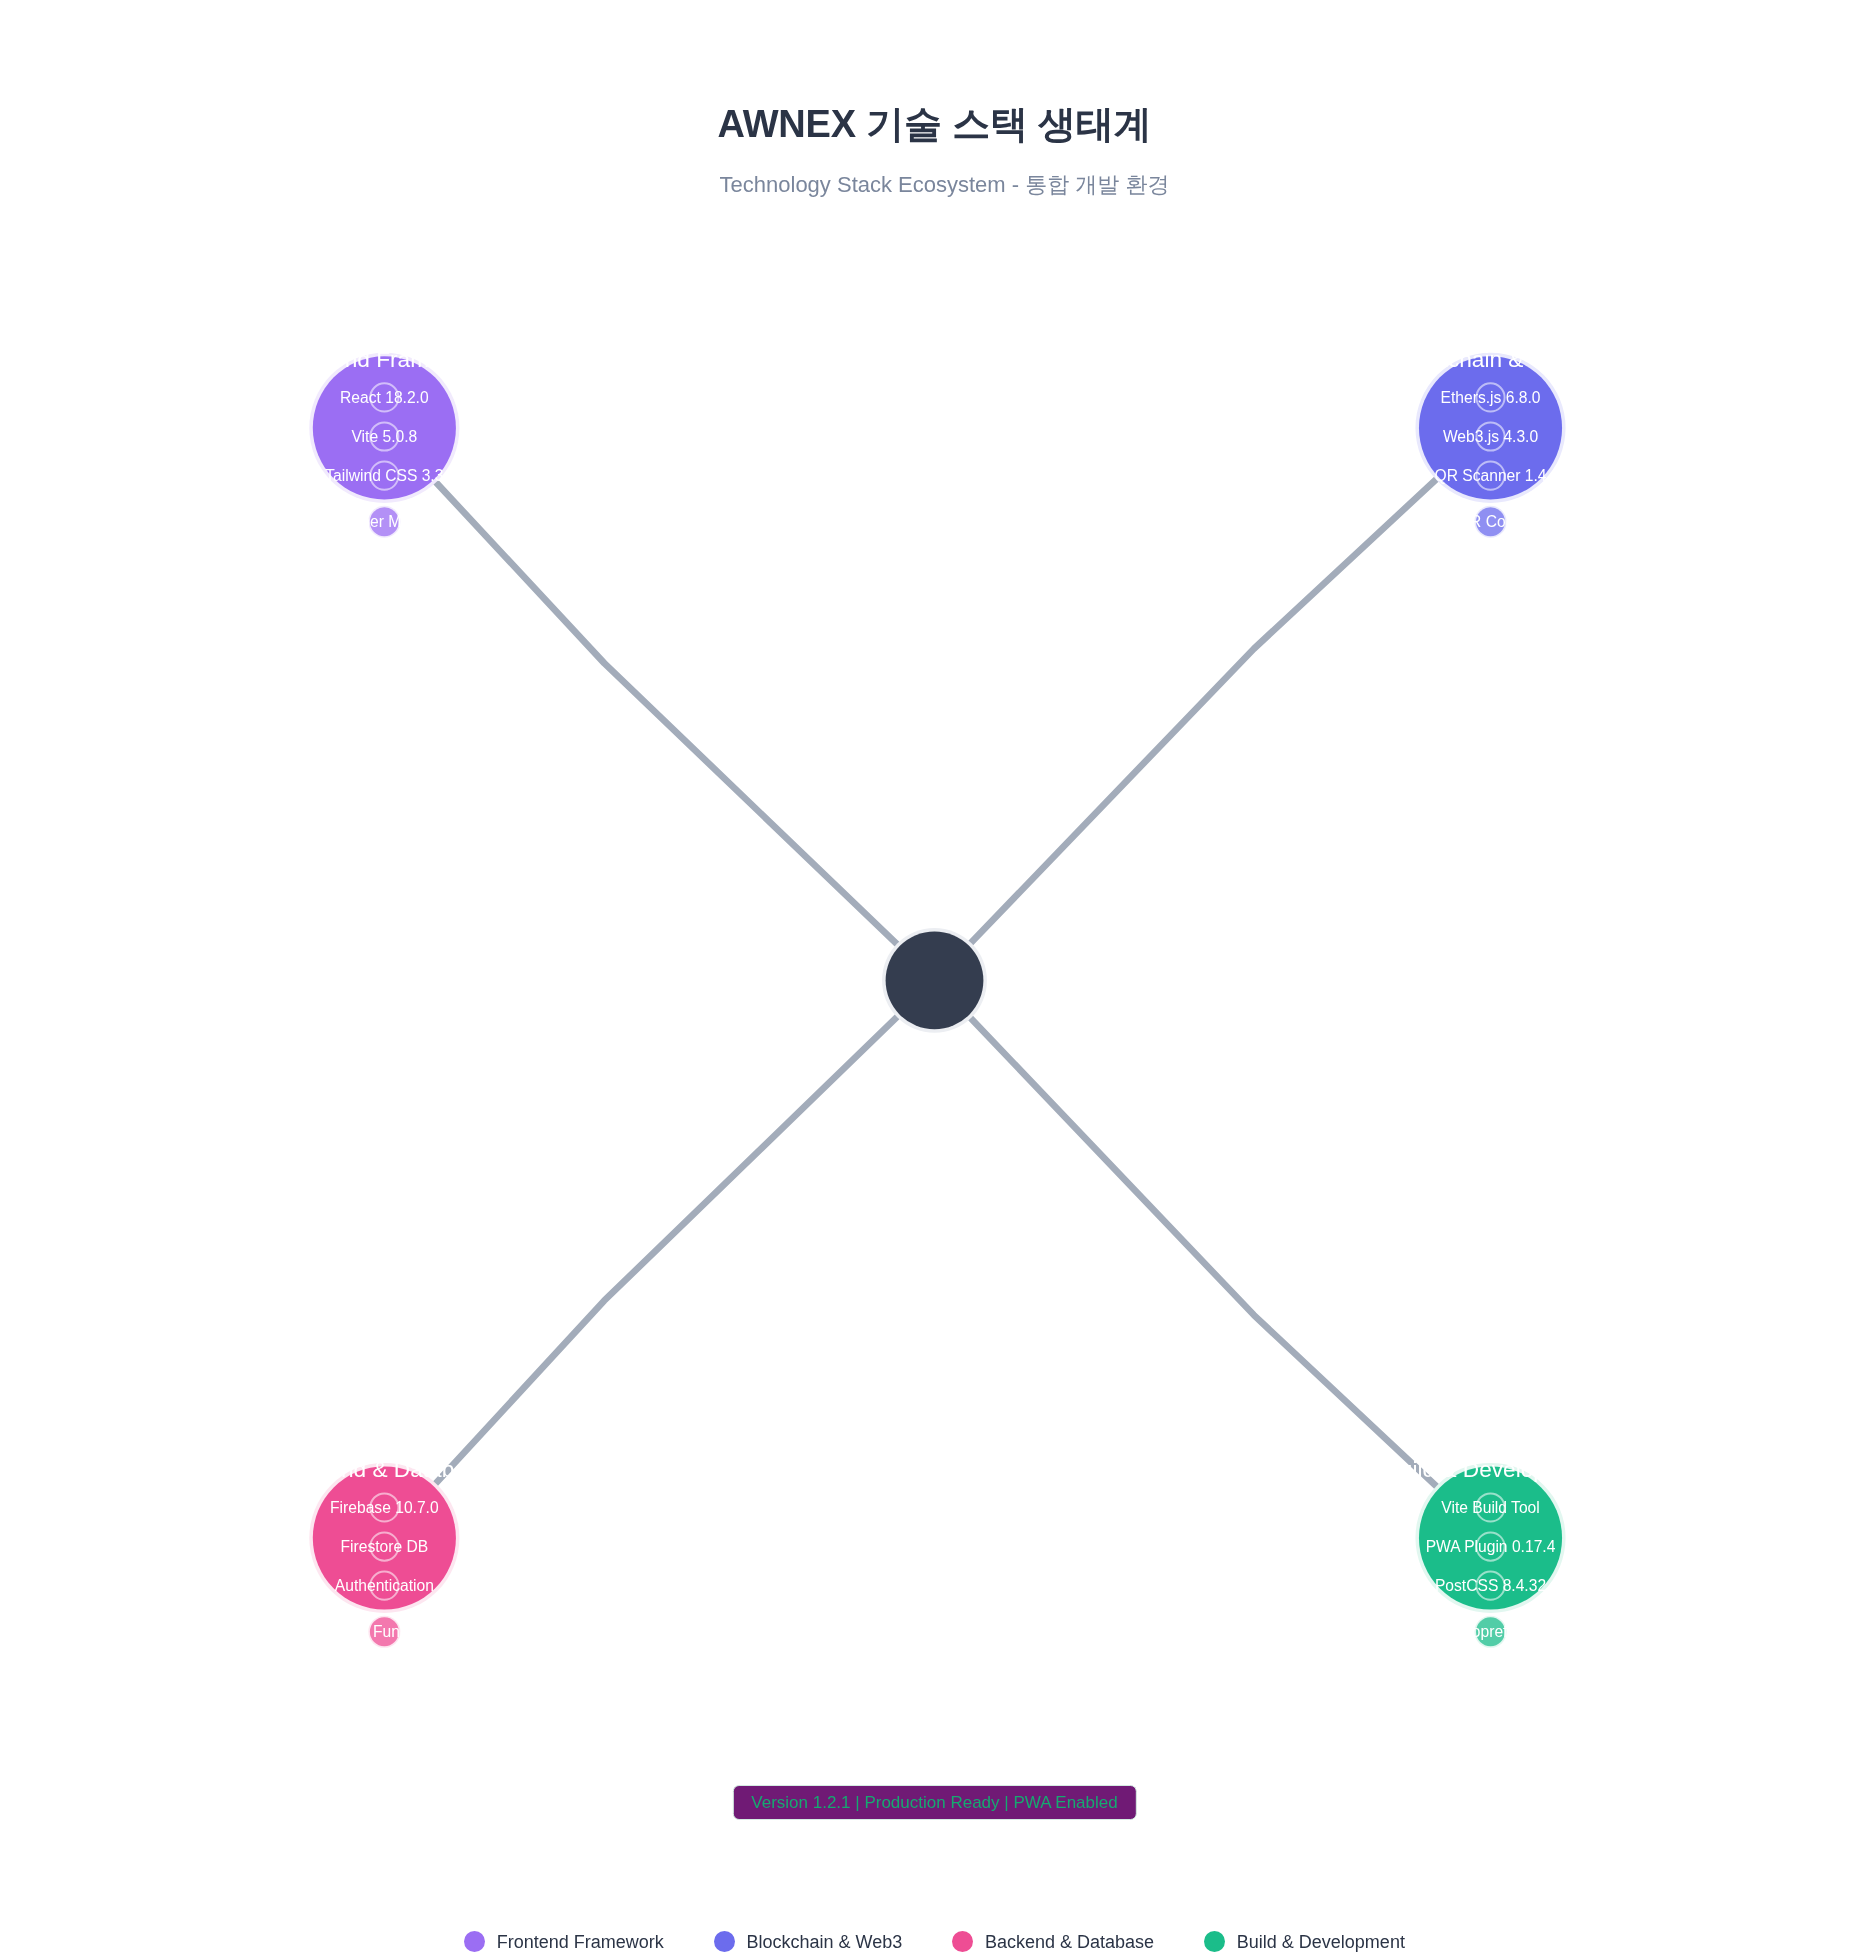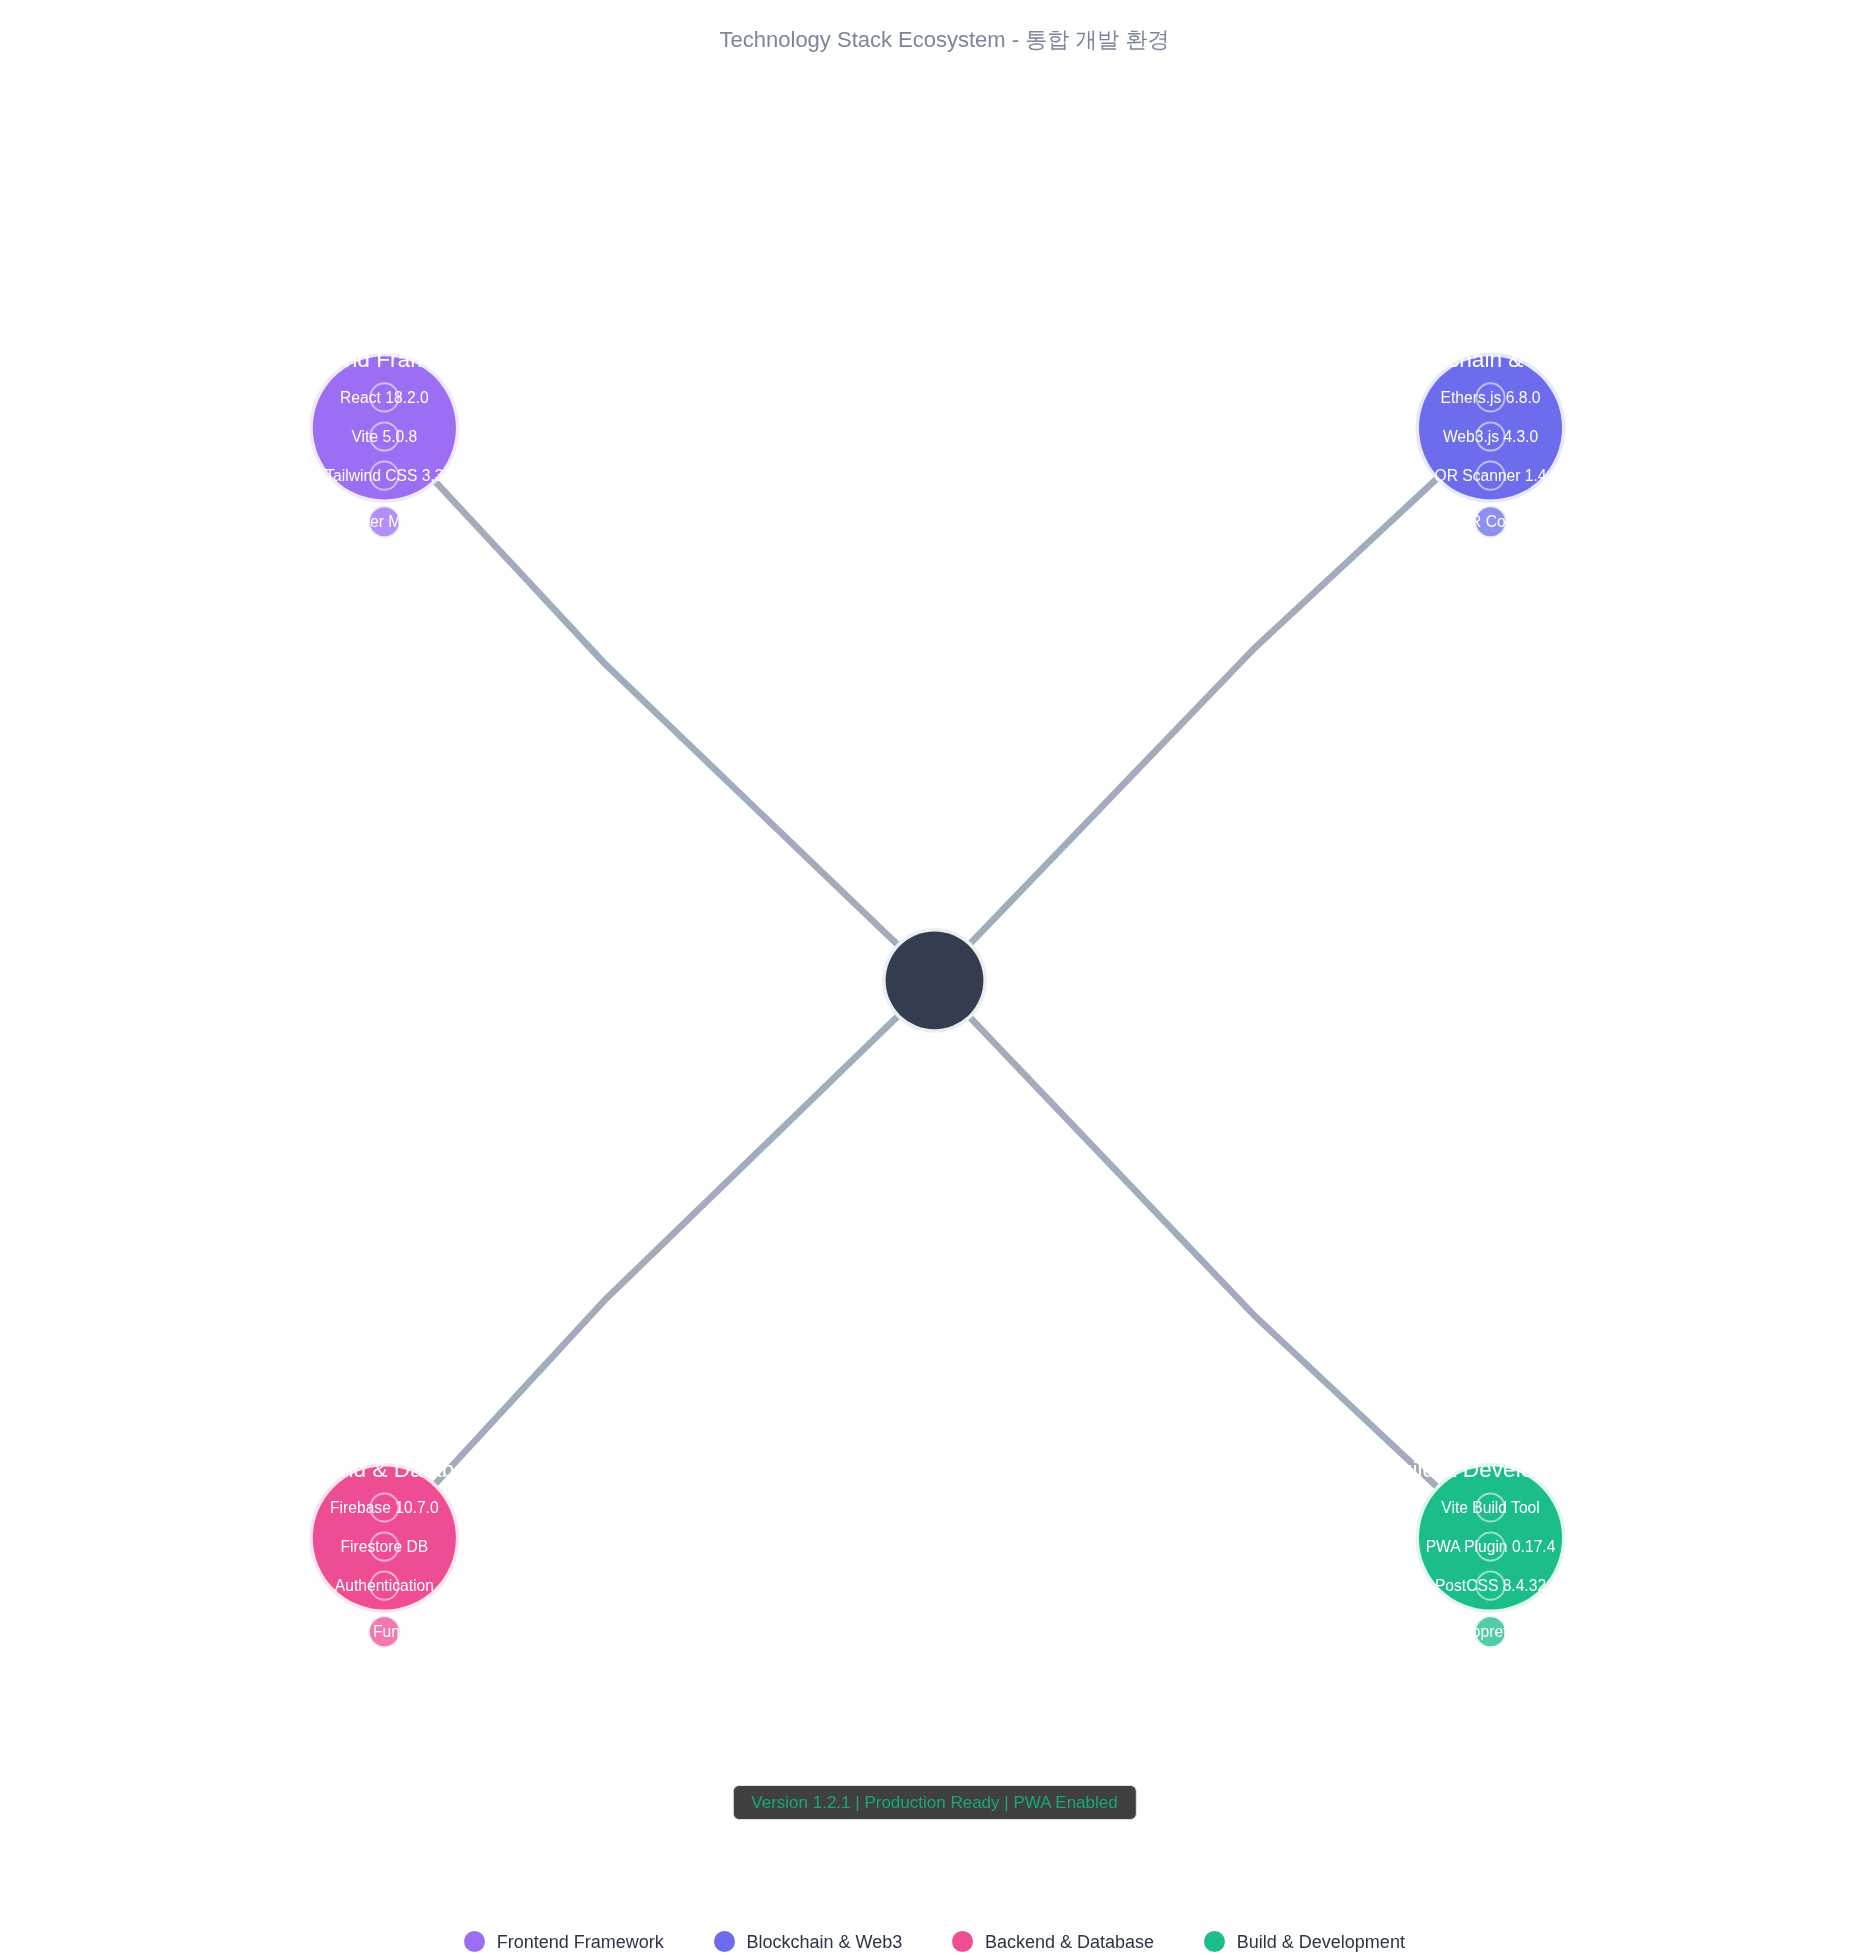--- a/index.html
+++ b/index.html
@@ -56,21 +56,21 @@
     width: 1869px;
     height: 2100px;
   }
 
   
   #version-badge {
     position: absolute;
     left: 50%;
     top: 1785px;
     transform: translateX(-50%);
-    background: #404040;
+    background: #701a75;
     border: 0.8px solid #d3ece1;
     border-radius: 6.3px;
     padding: 7.8px 18px;
     font-size: 17px;
     color: #16a970;
     white-space: nowrap;
     line-height: 1.0;
   }
 
   
@@ -103,20 +103,21 @@
     white-space: nowrap;
     line-height: 1;
   }
 </style>
 </head>
 <body>
 
 <div id="stage">
 
   <div id="header">
+    <h1 id="chart-title">AWNEX 기술 스택 생태계</h1>
     <p id="chart-subtitle">Technology Stack Ecosystem - 통합 개발 환경</p>
   </div>
 
   <svg id="graph-svg" viewBox="0 0 4780 5370" xmlns="http://www.w3.org/2000/svg">
     <g id="edges-layer">
         <polyline points="1021.7374785162392,1132.9026703222787 1545.3266306935134,1695.5726479858106 2376.7699868455466,2493.713568879003" fill="none" stroke="#a3acba" stroke-width="17" stroke-linecap="round" stroke-linejoin="round"></polyline>
         <polyline points="3773.0567953387877,1132.6967286823437 3206.827867535115,1658.6885511199876 2403.300274815988,2493.7839041385437" fill="none" stroke="#a3acba" stroke-width="17" stroke-linecap="round" stroke-linejoin="round"></polyline>
         <polyline points="1021.5589410459771,3893.9203625219875 1545.1600889941958,3326.229900826301 2376.8309627575213,2520.3468707233646" fill="none" stroke="#a3acba" stroke-width="17" stroke-linecap="round" stroke-linejoin="round"></polyline>
         <polyline points="3773.2343986472806,3894.125353355149 3206.8259069001947,3362.9448929786104 2403.239617948333,2520.276860192914" fill="none" stroke="#a3acba" stroke-width="17" stroke-linecap="round" stroke-linejoin="round"></polyline>
       </g>

